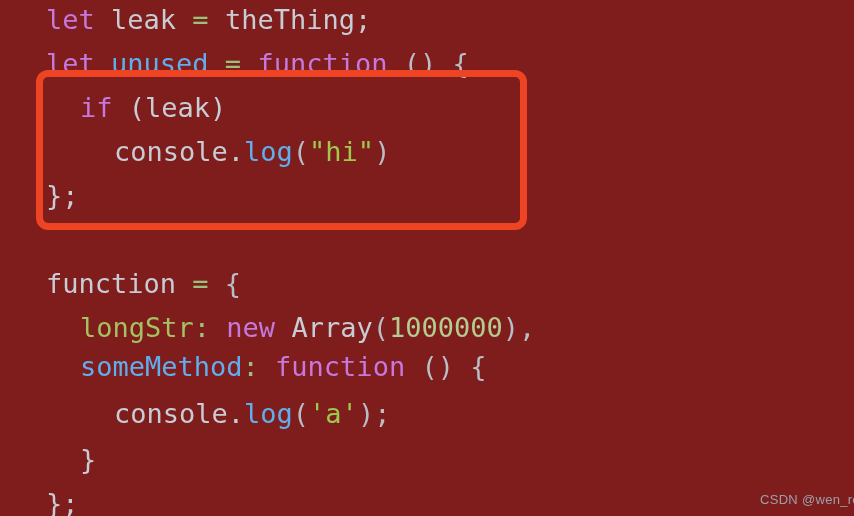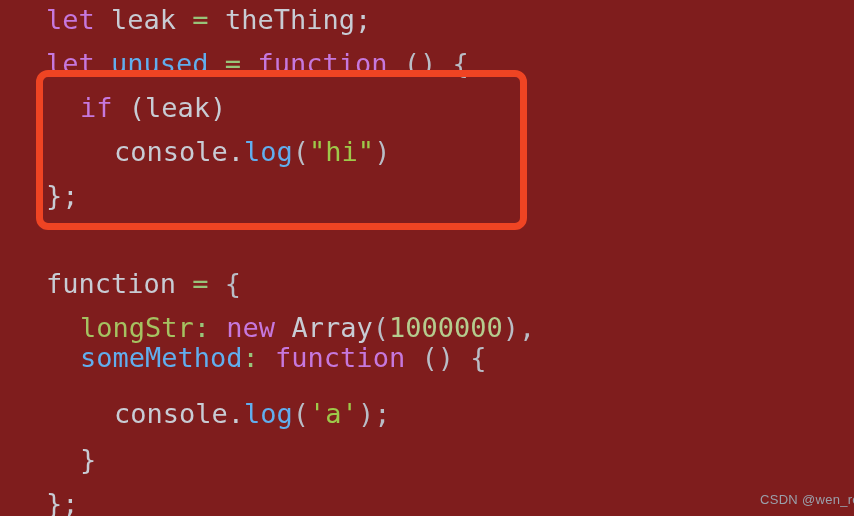--- a/index.html
+++ b/index.html
@@ -74,21 +74,21 @@
   <div class="code-surface">
     <div id="code-lines">
         <div class="code-line" style="top: -2px;"><span class="gutter-pad"></span><span class="tok-keyword">let</span><span class="tok-plain"> </span><span class="tok-plain">leak</span><span class="tok-plain"> </span><span class="tok-operator">=</span><span class="tok-plain"> </span><span class="tok-plain">theThing;</span></div>
         <div class="code-line" style="top: 42px;"><span class="gutter-pad"></span><span class="tok-keyword">let</span><span class="tok-plain"> </span><span class="tok-variable">unused</span><span class="tok-plain"> </span><span class="tok-operator">=</span><span class="tok-plain"> </span><span class="tok-keyword">function</span><span class="tok-plain"> </span><span class="tok-punct">() {</span></div>
         <div class="code-line" style="top: 86px;"><span class="gutter-pad"></span><span class="ind1"></span><span class="tok-keyword">if</span><span class="tok-plain"> </span><span class="tok-plain">(leak)</span></div>
         <div class="code-line" style="top: 130px;"><span class="gutter-pad"></span><span class="ind2"></span><span class="tok-plain">console.</span><span class="tok-function">log</span><span class="tok-punct">(</span><span class="tok-string">"hi"</span><span class="tok-punct">)</span></div>
         <div class="code-line" style="top: 174px;"><span class="gutter-pad"></span><span class="tok-plain">};</span></div>
         <div class="code-line" style="top: 218px;"><span class="gutter-pad"></span></div>
         <div class="code-line" style="top: 262px;"><span class="gutter-pad"></span><span class="tok-plain">function</span><span class="tok-plain"> </span><span class="tok-operator">=</span><span class="tok-plain"> </span><span class="tok-punct">{</span></div>
         <div class="code-line" style="top: 306px;"><span class="gutter-pad"></span><span class="ind1"></span><span class="tok-property">longStr</span><span class="tok-colon">:</span><span class="tok-plain"> </span><span class="tok-keyword">new</span><span class="tok-plain"> </span><span class="tok-plain">Array</span><span class="tok-punct">(</span><span class="tok-number">1000000</span><span class="tok-punct">),</span></div>
-        <div class="code-line" style="top: 336px;"><span class="gutter-pad"></span><span class="ind1"></span><span class="tok-variable">someMethod</span><span class="tok-colon">:</span><span class="tok-plain"> </span><span class="tok-keyword">function</span><span class="tok-plain"> </span><span class="tok-punct">() {</span></div>
+        <div class="code-line" style="top: 345px;"><span class="gutter-pad"></span><span class="ind1"></span><span class="tok-variable">someMethod</span><span class="tok-colon">:</span><span class="tok-plain"> </span><span class="tok-keyword">function</span><span class="tok-plain"> </span><span class="tok-punct">() {</span></div>
         <div class="code-line" style="top: 392px;"><span class="gutter-pad"></span><span class="ind2"></span><span class="tok-plain">console.</span><span class="tok-function">log</span><span class="tok-punct">(</span><span class="tok-string">'a'</span><span class="tok-punct">);</span></div>
         <div class="code-line" style="top: 438px;"><span class="gutter-pad"></span><span class="ind1"></span><span class="tok-plain">}</span></div>
         <div class="code-line" style="top: 482px;"><span class="gutter-pad"></span><span class="tok-plain">};</span></div>
       </div>
   </div>
 
   <div id="annotation-box" class="annotation-box" style="left: 36px; top: 70px; width: 491px; height: 160px; border-color: rgb(239, 68, 35);"></div>
 
   <div id="watermark" class="watermark" style="left: 760px; top: 492px; color: rgb(154, 160, 171);">CSDN @wen_rc</div>
 

